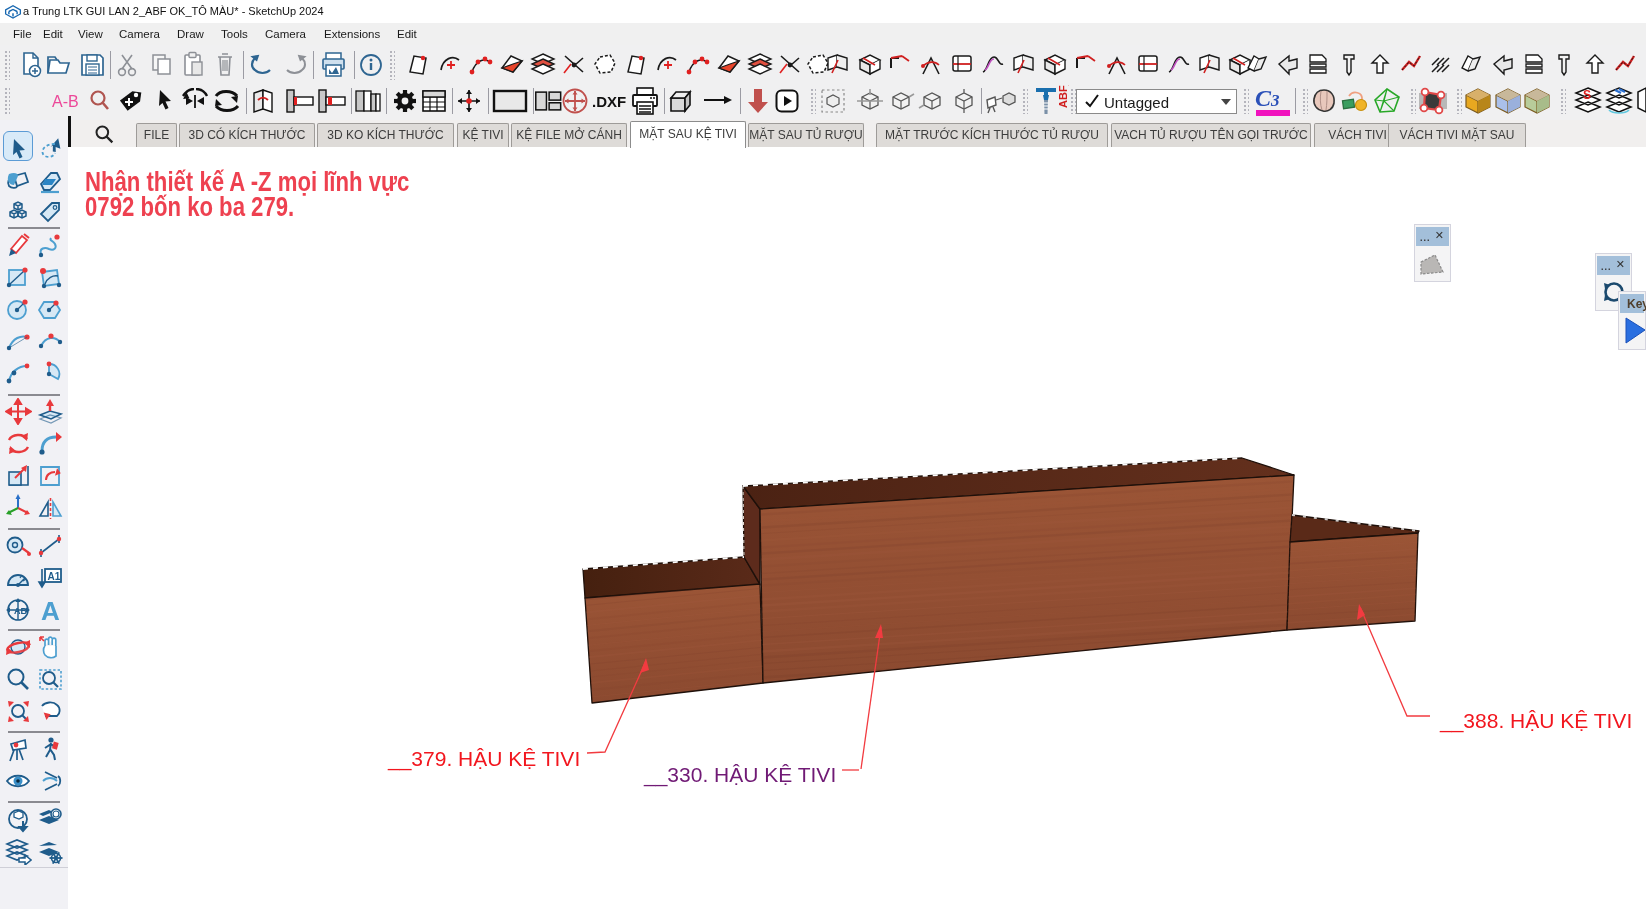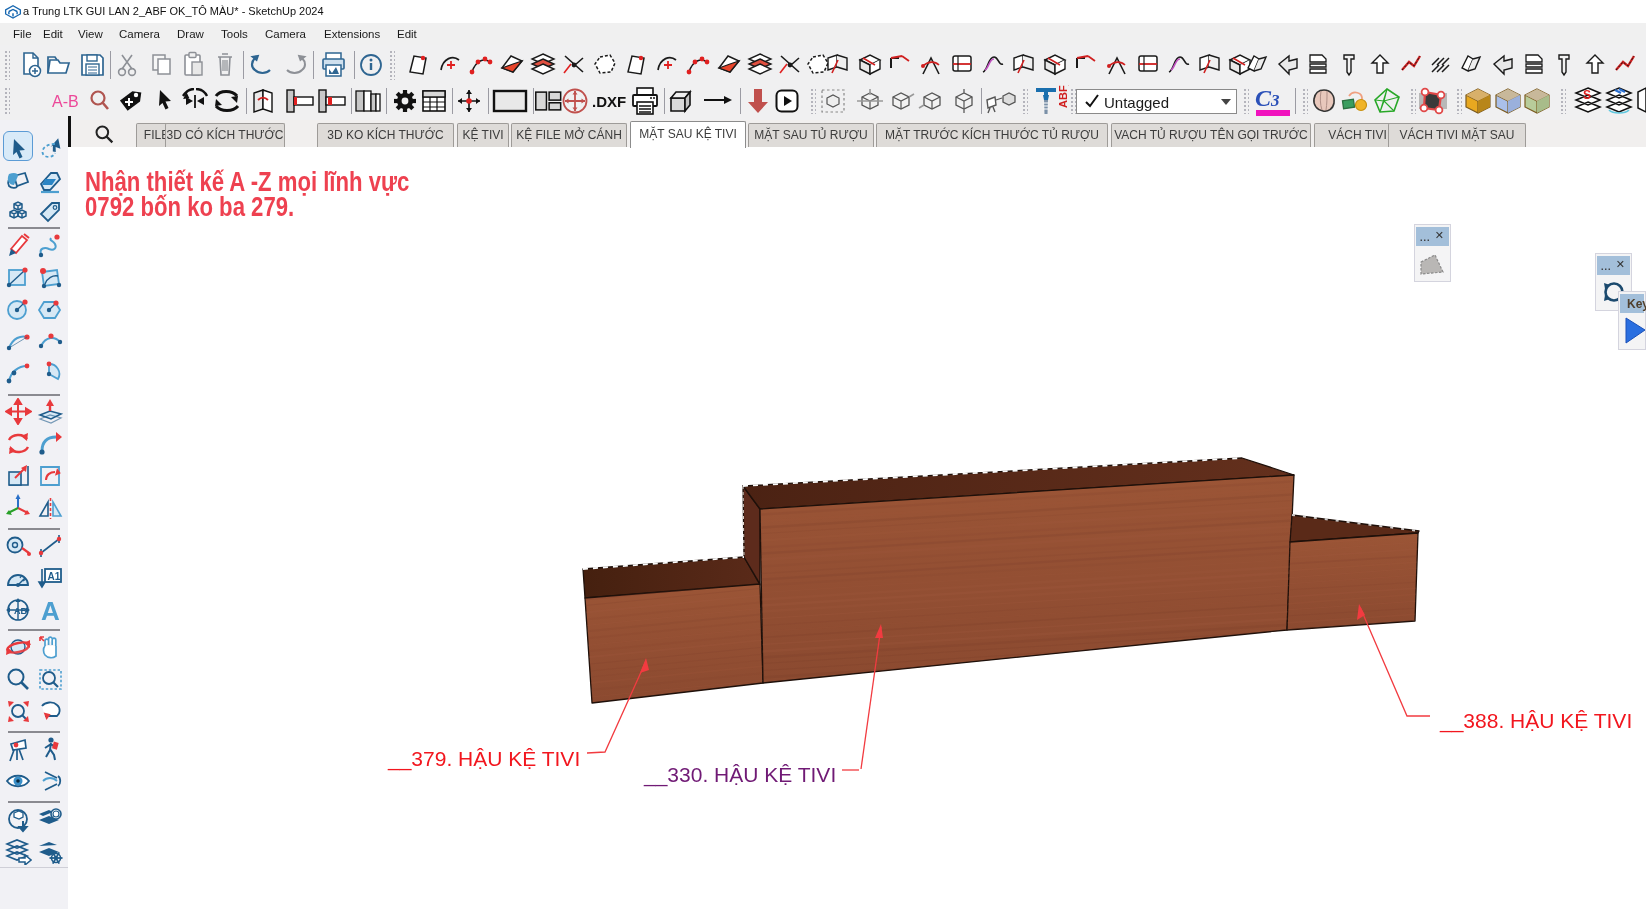--- a/index.html
+++ b/index.html
@@ -496,26 +496,26 @@
 <svg style="position:absolute;left:1636px;top:86px;" width="10" height="30" viewBox="0 0 10 30">
     <path d="M10,2 L10,26 L2,22 L2,6 Z" fill="#fff" stroke="#111" stroke-width="1.5"></path>
   </svg>
 <div class="abs" style="left:0;top:120px;width:1646px;height:28px;background:#f1efee"></div>
 <div class="abs" style="left:68px;top:116px;width:3px;height:50px;background:#111"></div>
 <svg style="position:absolute;left:94px;top:124px;" width="20" height="20" viewBox="0 0 24 24">
     <circle cx="10" cy="10" r="7" fill="none" stroke="#222" stroke-width="2.4"></circle>
     <path d="M15,15 L22,22" stroke="#222" stroke-width="2.8"></path>
   </svg>
 <div class="tab" style="left:136px;width:41px">FILE</div>
-<div class="tab" style="left:165px;width:120px">3D CÓ KÍCH THƯỚC</div>
+<div class="tab" style="left:179px;width:136px">3D CÓ KÍCH THƯỚC</div>
 <div class="tab" style="left:317px;width:137px">3D KO KÍCH THƯỚC</div>
 <div class="tab" style="left:457px;width:52px">KỆ TIVI</div>
 <div class="tab" style="left:511px;width:116px">KỆ FILE MỞ CÁNH</div>
 <div class="tab" style="left:630px;width:116px;top:121px;height:27px;background:#fff;border-color:#8c8c8c;line-height:25px;z-index:3">MẶT SAU KỆ TIVI</div>
-<div class="tab" style="left:748px;width:126px">MẶT SAU TỦ RƯỢU</div>
+<div class="tab" style="left:748px;width:116px">MẶT SAU TỦ RƯỢU</div>
 <div class="tab" style="left:876px;width:232px">MẶT TRƯỚC KÍCH THƯỚC  TỦ RƯỢU</div>
 <div class="tab" style="left:1111px;width:200px">VACH TỦ RƯỢU TÊN GỌI TRƯỚC</div>
 <div class="tab" style="left:1314px;width:87px">VÁCH TIVI</div>
 <div class="tab" style="left:1388px;width:138px">VÁCH TIVI MẶT SAU</div>
 <div class="abs" style="left:68px;top:147px;width:1578px;height:762px;background:#ffffff;z-index:0"></div>
 <div class="abs" style="left:85px;top:170px;font-size:27px;font-weight:bold;color:#ee4150;line-height:25px;z-index:2;transform:scaleX(0.82);transform-origin:0 0;white-space:nowrap">Nhận thiết kế A -Z mọi lĩnh vực<br>0792 bốn ko ba 279.</div>
 <svg class="abs" style="left:0;top:0;z-index:1" width="1646" height="909" viewBox="0 0 1646 909">
 <defs>
 <linearGradient id="wf" x1="0" y1="0" x2="0" y2="1">
  <stop offset="0" stop-color="#9b5536"></stop>

